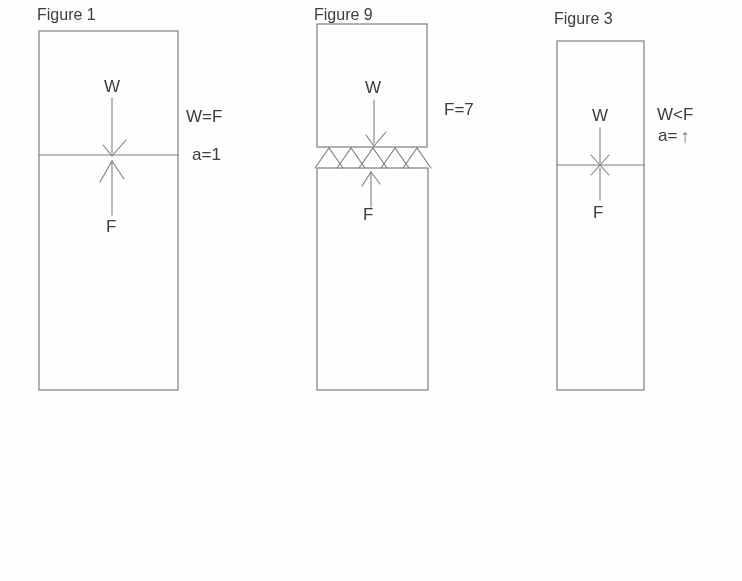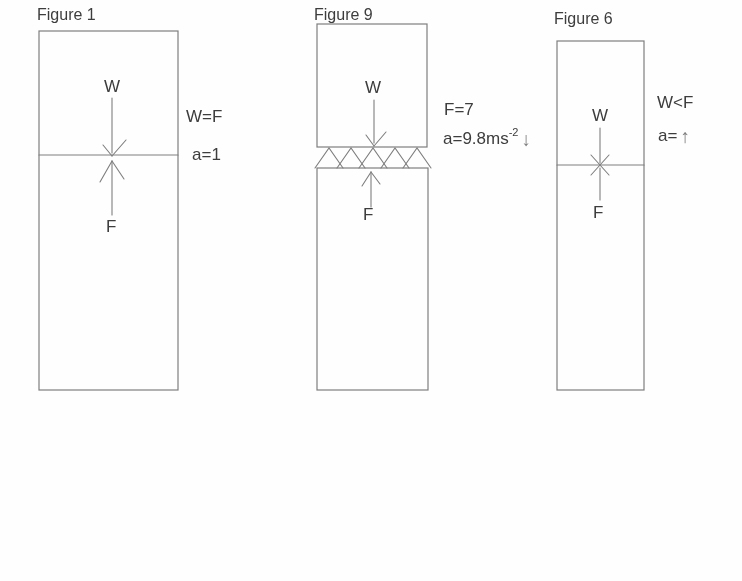--- a/index.html
+++ b/index.html
@@ -90,21 +90,20 @@
   <div class="txt fig-title" style="left:37px;top:6px">Figure 1</div>
   <div class="txt force-label" style="left:104px;top:78px">W</div>
   <div class="txt force-label" style="left:106px;top:218px">F</div>
   <div class="txt note" style="left:186px;top:108px">W=F</div>
   <div class="txt note" style="left:192px;top:146px">a=1</div>
 
   <div class="txt fig-title" style="left:314px;top:6px">Figure 9</div>
   <div class="txt force-label" style="left:365px;top:79px">W</div>
   <div class="txt force-label" style="left:363px;top:206px">F</div>
   <div class="txt note" style="left:444px;top:101px">F=7</div>
-  <div class="txt note" style="left:443px;top:127px"><span>a=9.8ms</span><sup>-2</sup><span class="hand-arrow">↓</span></div>
 
-  <div class="txt fig-title" style="left:554px;top:10px">Figure 6</div>
+  <div class="txt fig-title" style="left:554px;top:10px">Figure 3</div>
   <div class="txt force-label" style="left:592px;top:107px">W</div>
   <div class="txt force-label" style="left:593px;top:204px">F</div>
-  <div class="txt note" style="left:657px;top:94px">W&lt;F</div>
+  <div class="txt note" style="left:657px;top:106px">W&lt;F</div>
   <div class="txt note" style="left:658px;top:125px"><span>a=</span><span class="hand-arrow">↑</span></div>
 
 </div>
 
 </body></html>

